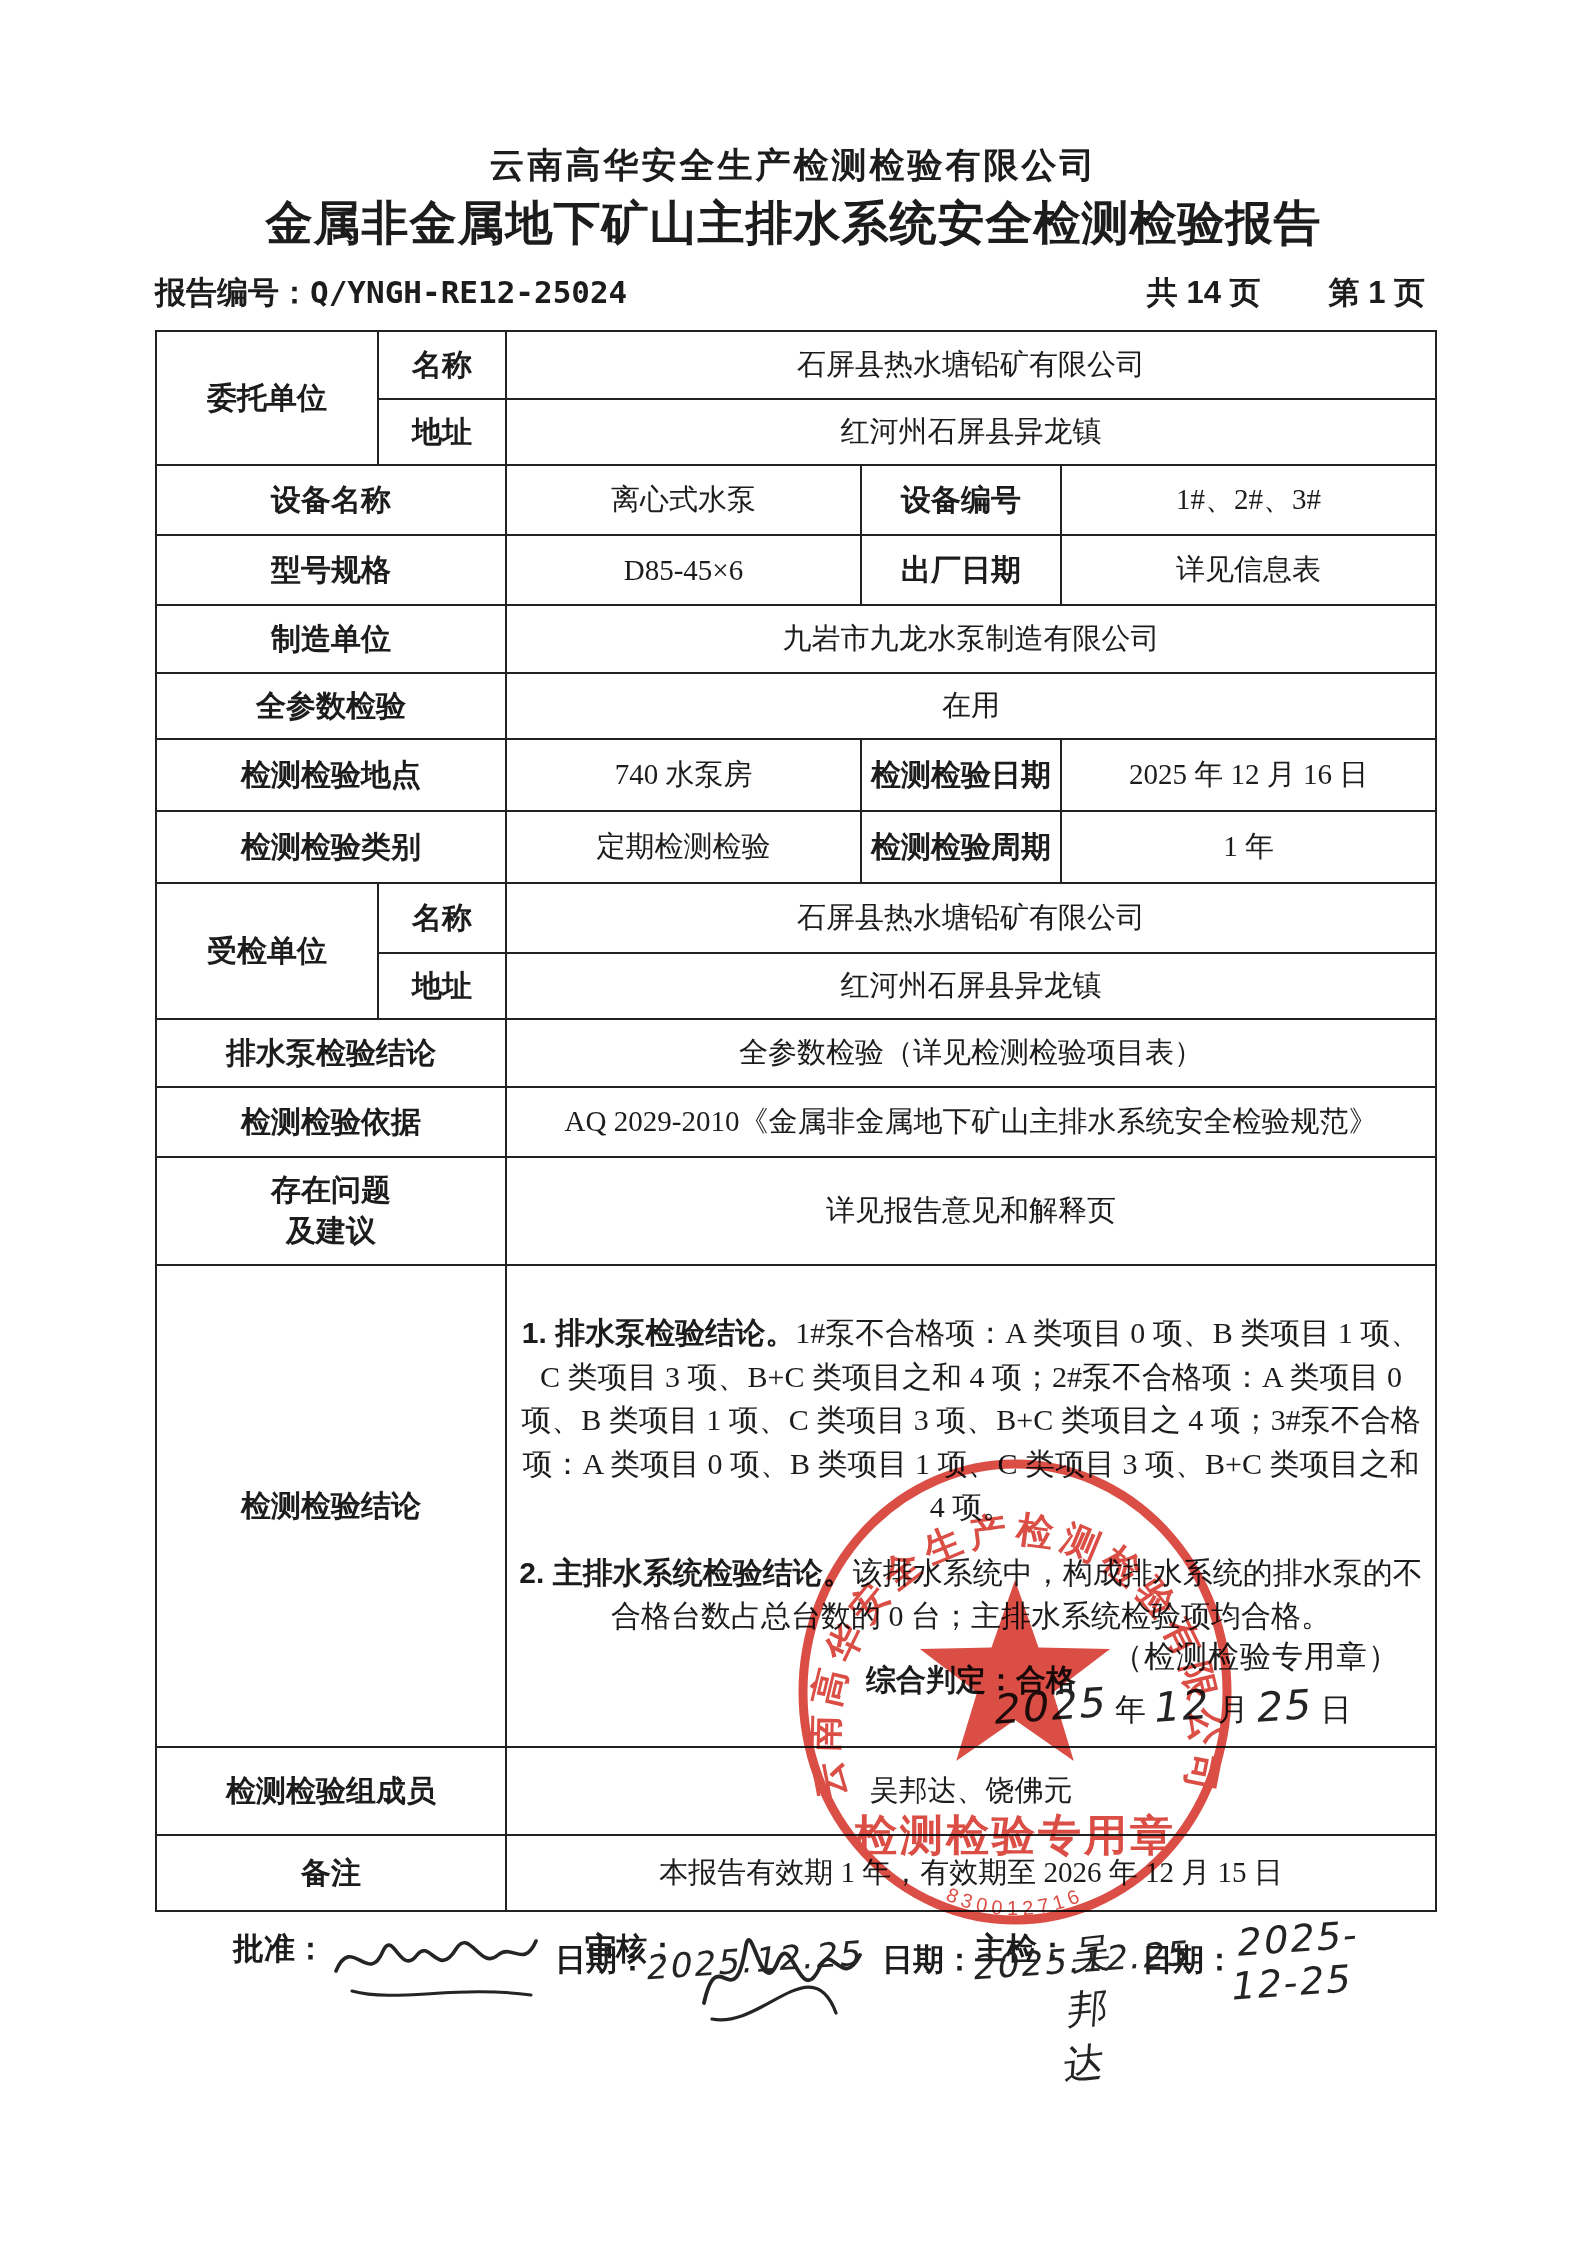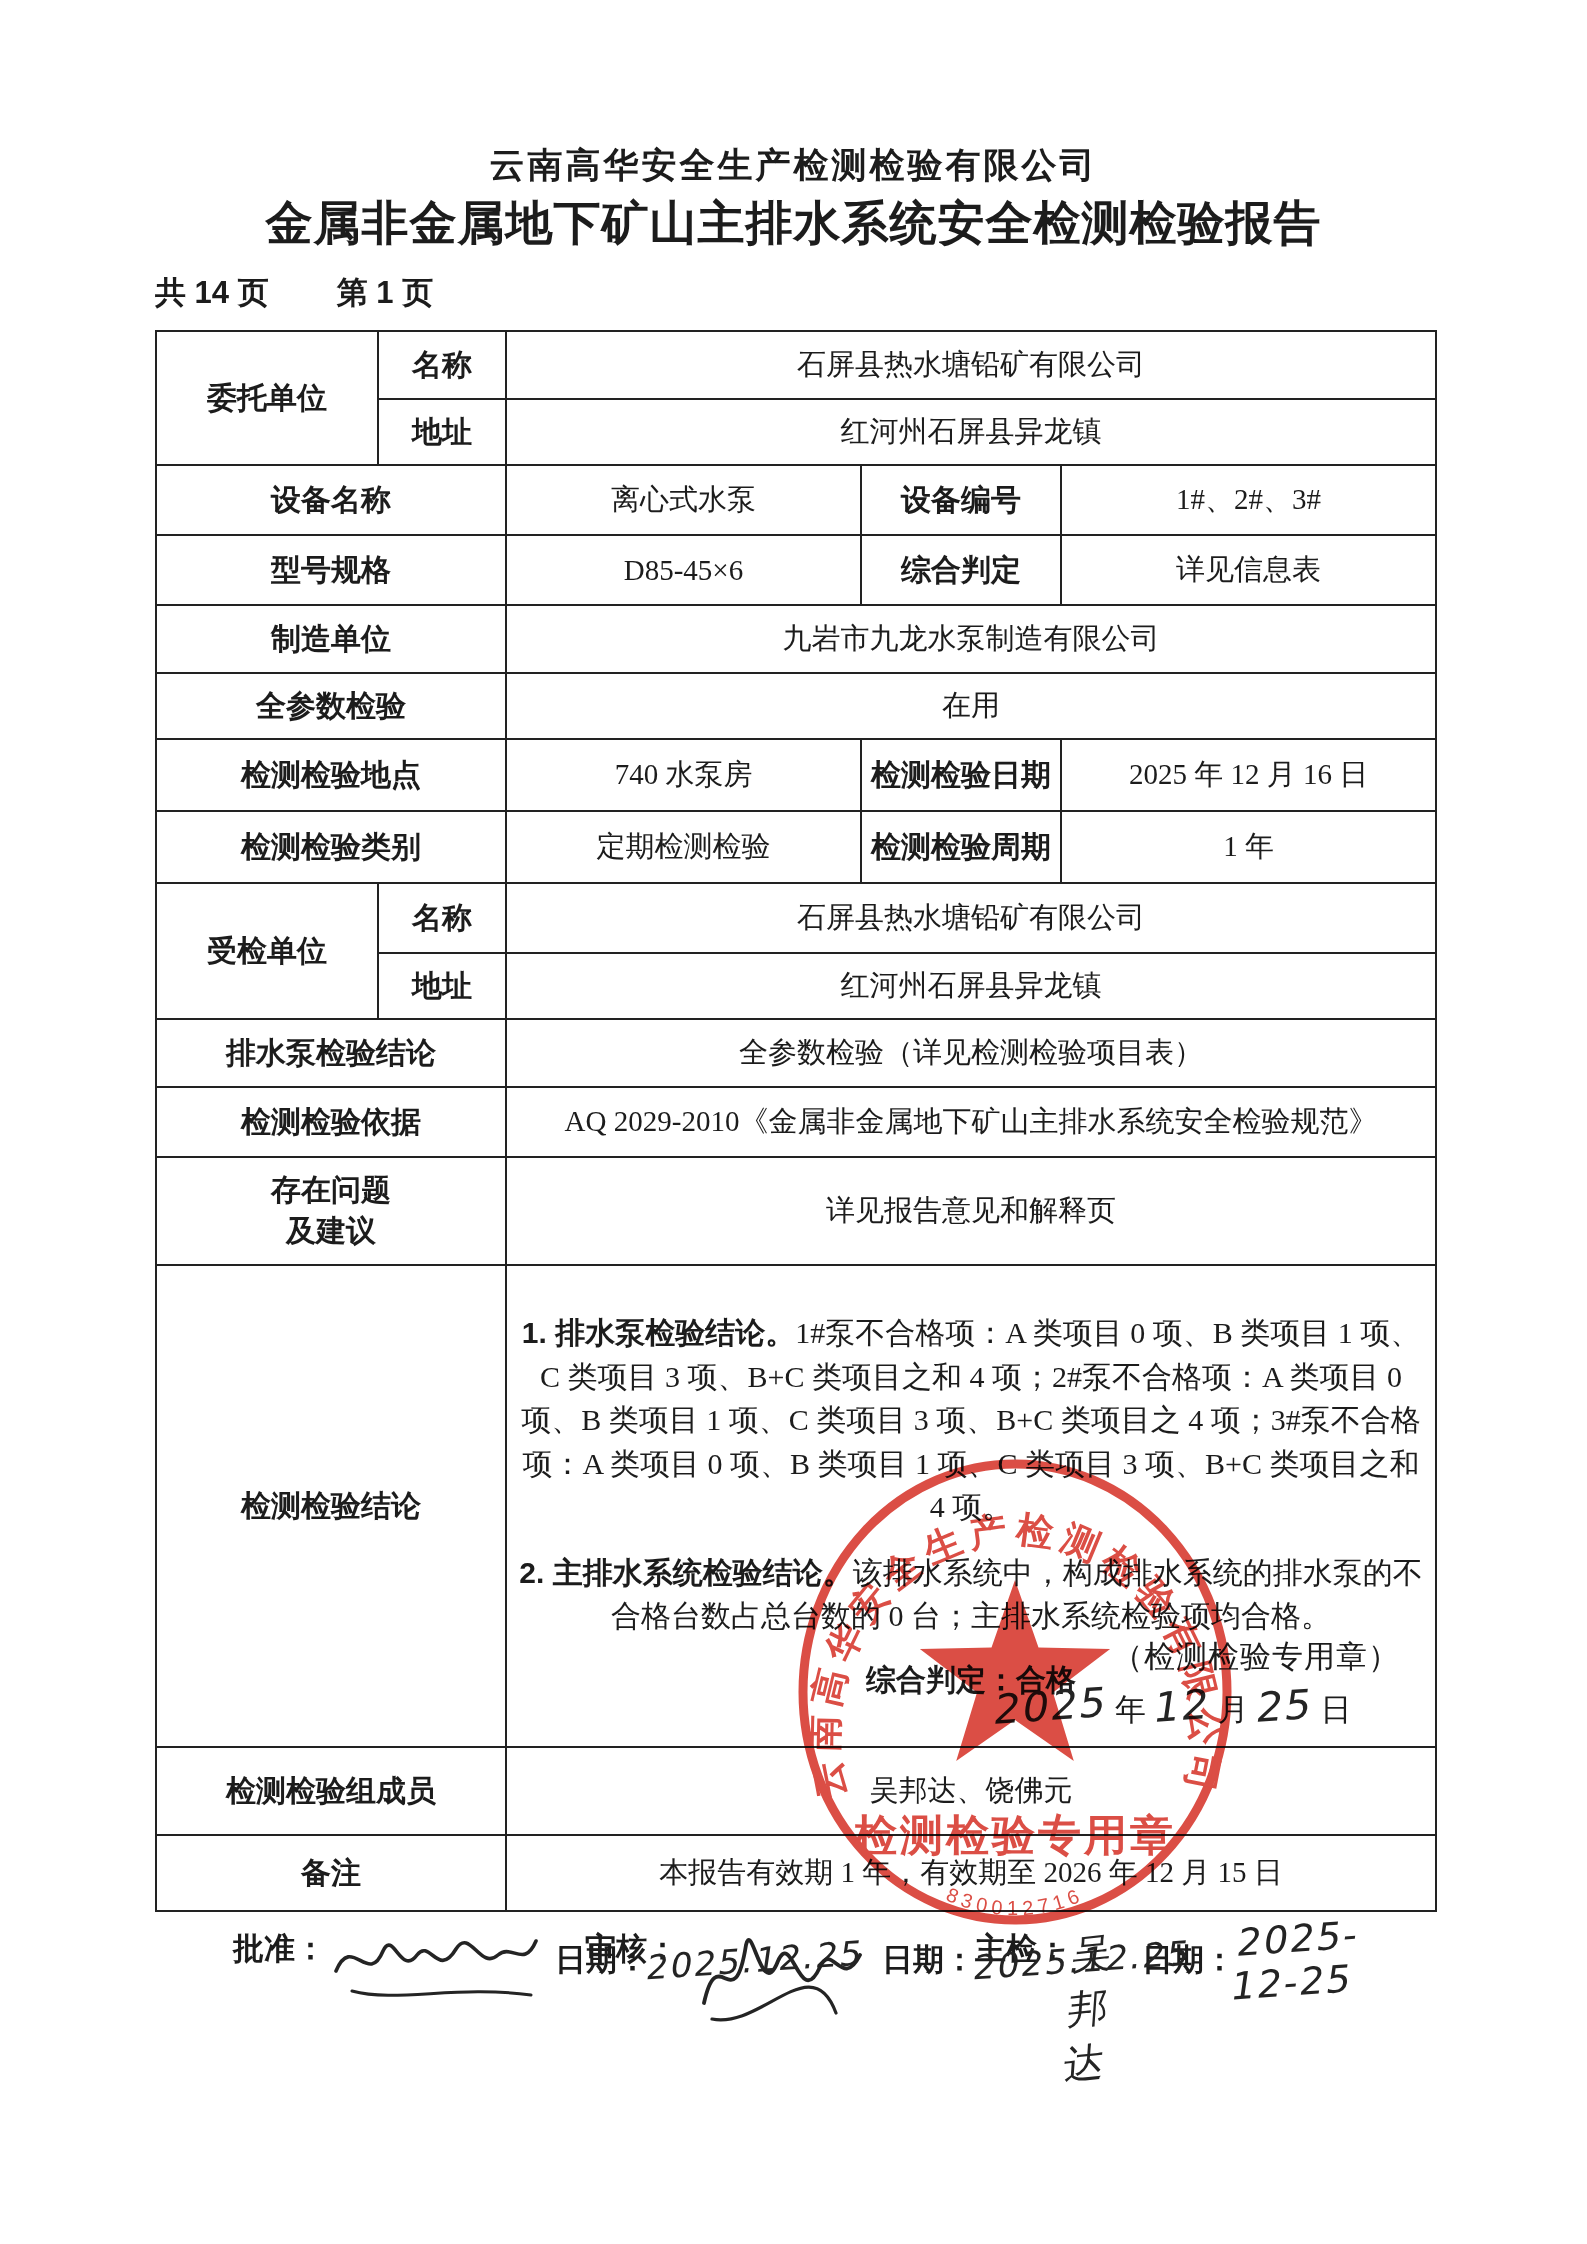--- a/index.html
+++ b/index.html
@@ -51,20 +51,23 @@
   svg text{font-family:"Liberation Sans","DejaVu Sans",sans-serif;}
 </style>
 </head>
 <body>
 
 <div class="page">
 
   <div class="company-line">云南高华安全生产检测检验有限公司</div>
   <div class="title-line">金属非金属地下矿山主排水系统安全检测检验报告</div>
   <div class="report-line">
+    <div class="left">
+      <span>报告编号：</span><span class="report-no">Q/YNGH-RE12-25024</span>
+    </div>
     <div class="right">
       <span>共 14 页</span>
       <span>第 1 页</span>
     </div>
   </div>
 
   <table class="report">
     <colgroup>
       <col style="width:222px">
         <col style="width:128px">
@@ -84,21 +87,21 @@
       </tr>
       <tr style="height:70px">
         <td colspan="2" class="lbl">设备名称</td>
         <td class="val">离心式水泵</td>
         <td class="lbl">设备编号</td>
         <td class="val">1#、2#、3#</td>
       </tr>
       <tr style="height:70px">
         <td colspan="2" class="lbl">型号规格</td>
         <td class="val">D85-45×6</td>
-        <td class="lbl">综合判定</td>
+        <td class="lbl">出厂日期</td>
         <td class="val">详见信息表</td>
       </tr>
       <tr style="height:68px">
         <td colspan="2" class="lbl">制造单位</td>
         <td colspan="3" class="val">九岩市九龙水泵制造有限公司</td>
       </tr>
       <tr style="height:66px">
         <td colspan="2" class="lbl">全参数检验</td>
         <td colspan="3" class="val">在用</td>
       </tr>

